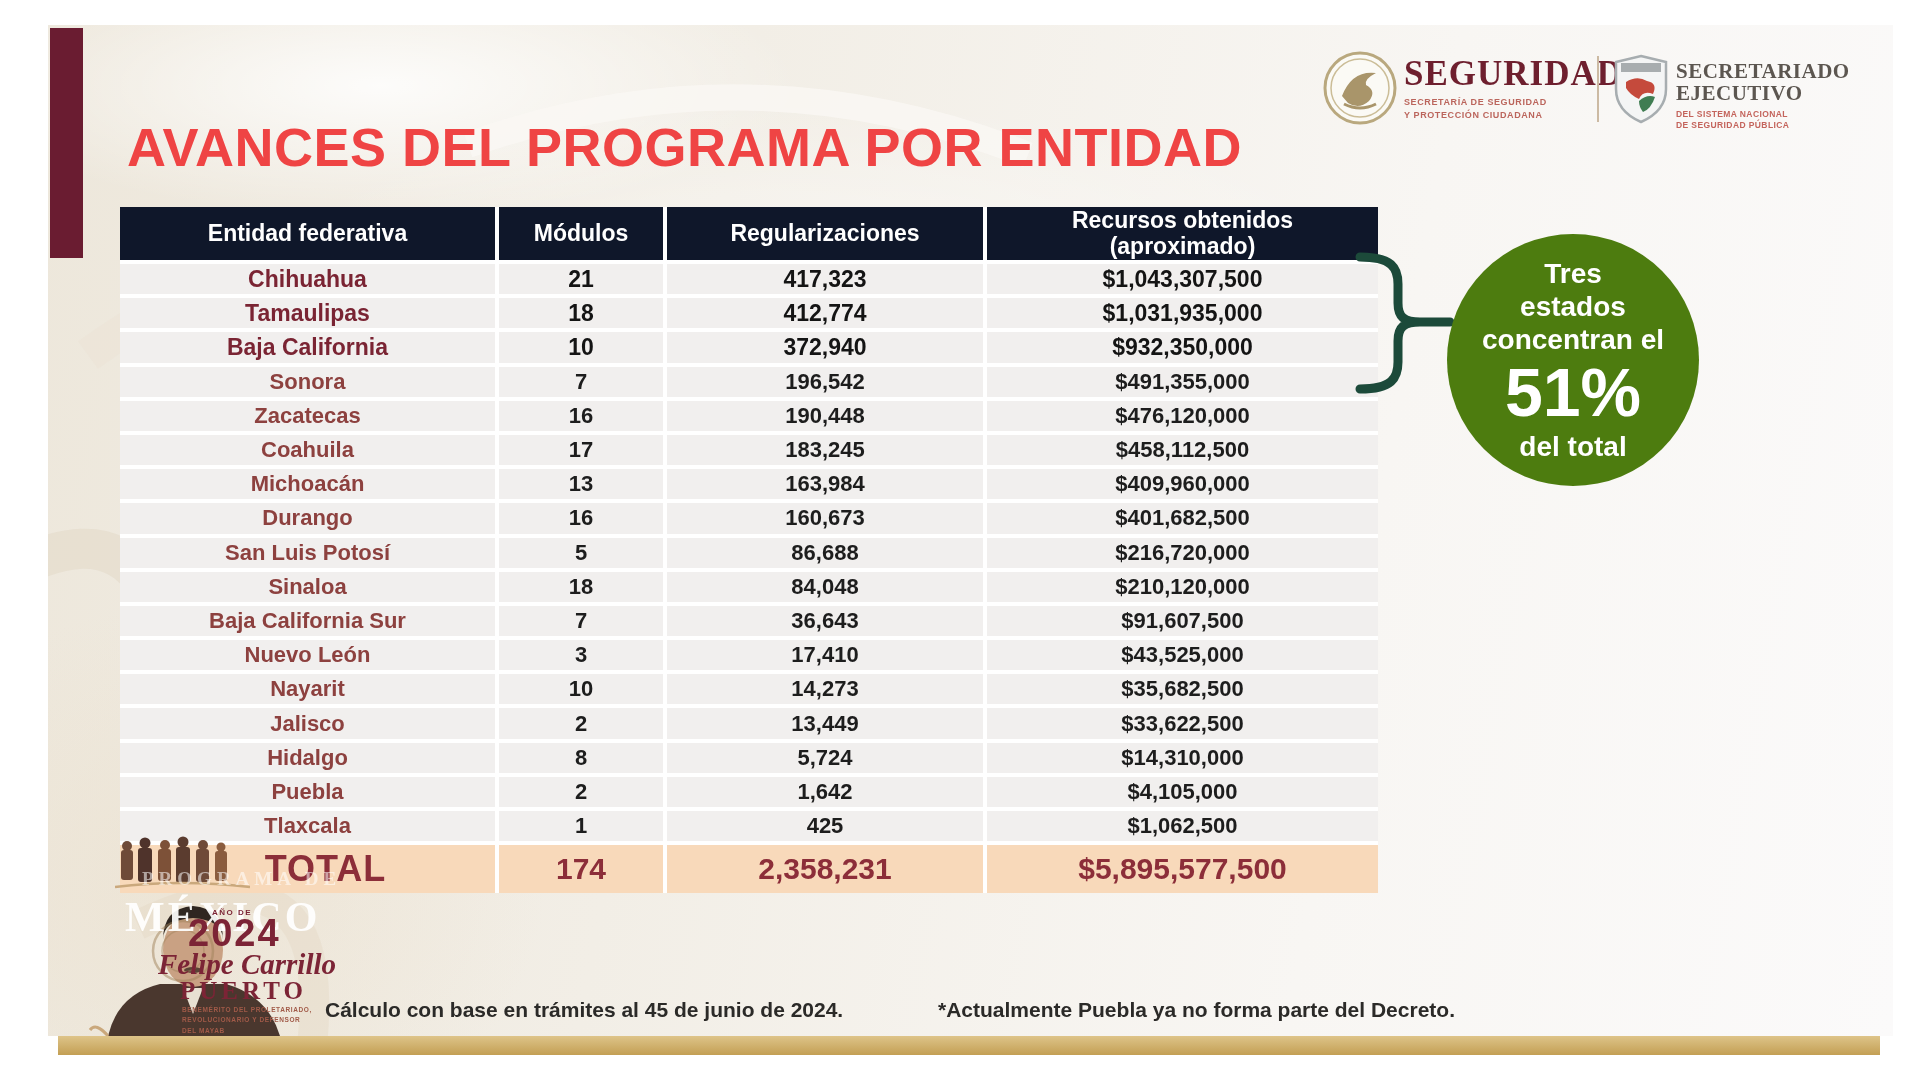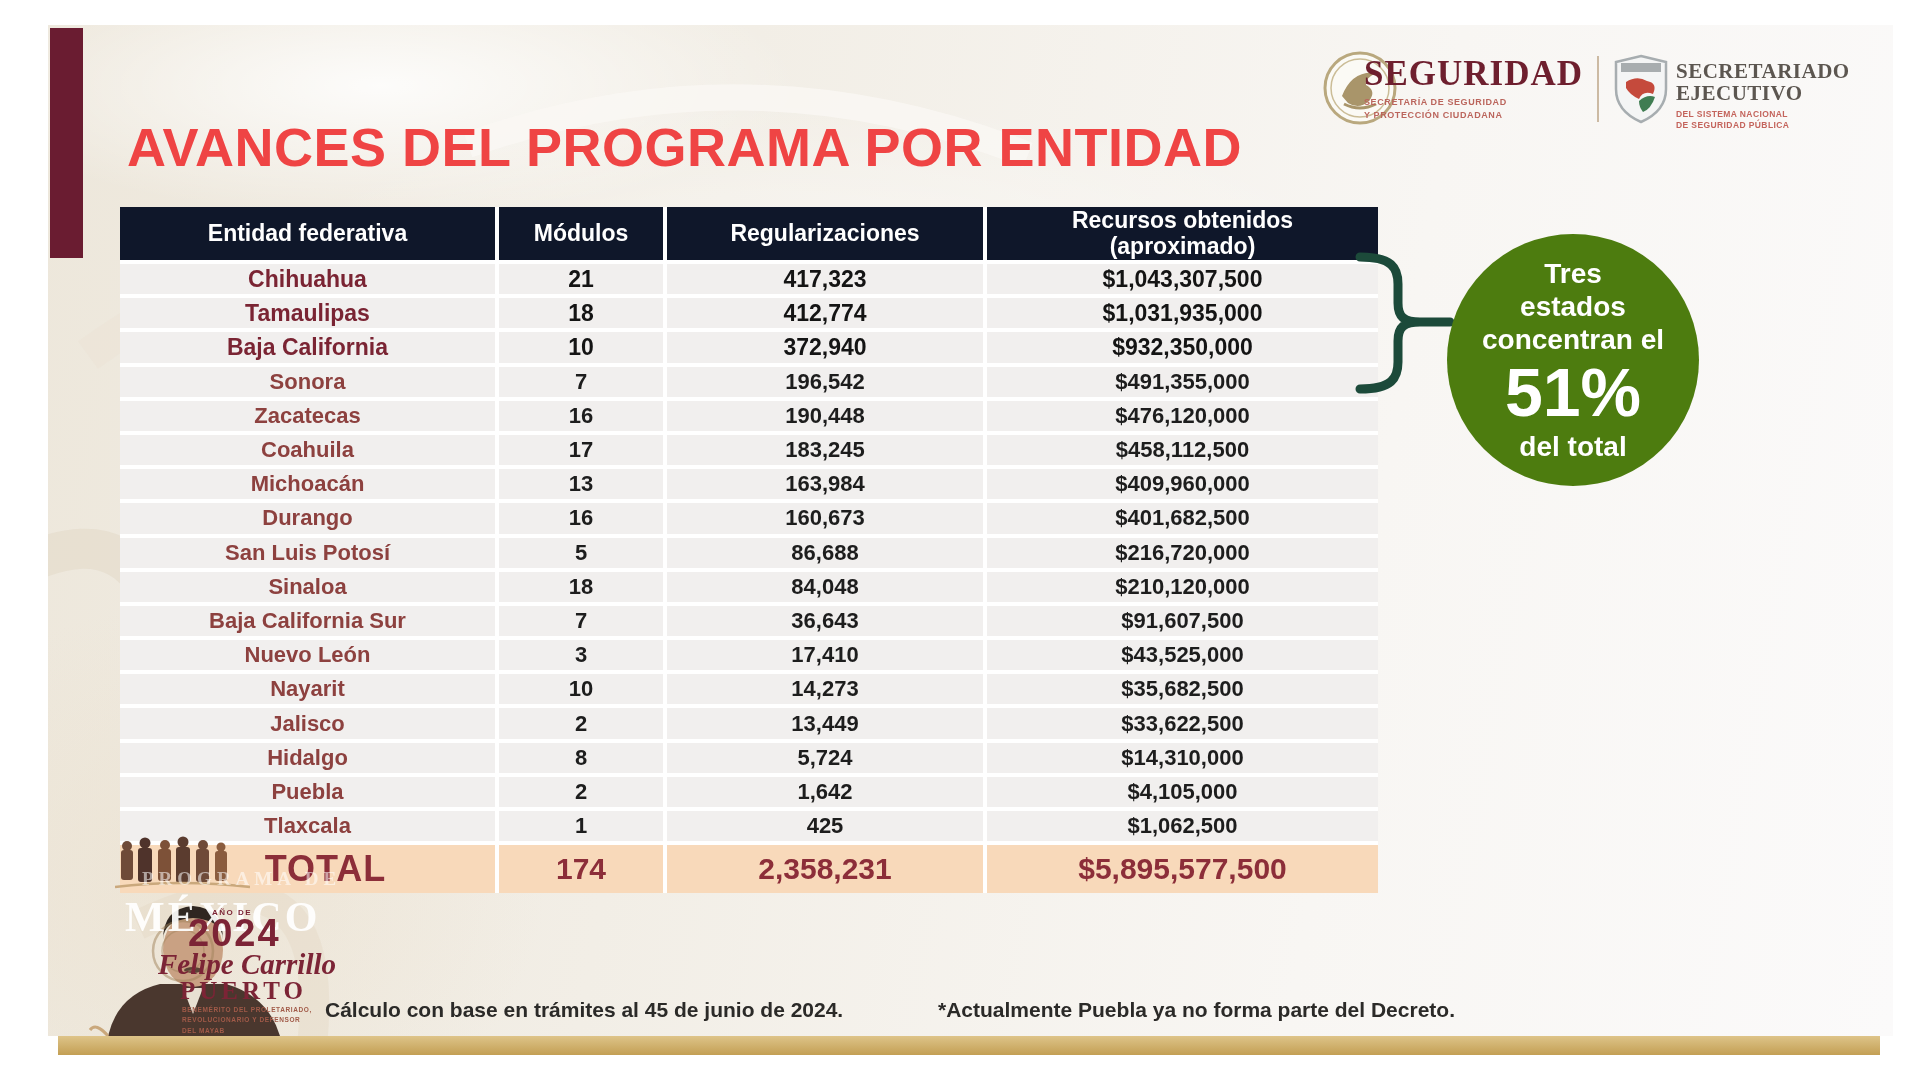--- a/index.html
+++ b/index.html
@@ -13,21 +13,21 @@
       linear-gradient(100deg,#ede7db 0%,#f2eee6 35%,#f8f6f3 70%,#fbfafa 100%);}
   .swirls{position:absolute;left:0;top:0;pointer-events:none;}
   .left-bar{position:absolute;left:50px;top:28px;width:33px;height:230px;background:#6a1c31;}
   .gold-bar{position:absolute;left:58px;top:1036px;width:1822px;height:19px;
     background:linear-gradient(#dec489,#c39f54);}
   .title{position:absolute;left:127px;top:116px;font-size:54px;font-weight:800;
     color:#ef4444;letter-spacing:0.5px;white-space:nowrap;}
 
   
   .eagle{position:absolute;left:1322px;top:50px;}
-  .seg-block{position:absolute;left:1364px;top:56px;}
+  .seg-block{position:absolute;left:1404px;top:56px;}
   .seg-title{font-family:"Liberation Serif",serif;font-weight:700;font-size:35px;color:#6e1f2e;
     letter-spacing:1px;line-height:1;}
   .seg-sub{margin-top:5px;font-size:9px;font-weight:700;color:#bb655c;letter-spacing:0.6px;line-height:1.4;}
   .logo-divider{position:absolute;left:1597px;top:56px;width:2px;height:66px;background:#ccbaa3;}
   .shield{position:absolute;left:1612px;top:54px;}
   .sec-block{position:absolute;left:1676px;top:60px;}
   .sec-title{font-family:"Liberation Serif",serif;font-weight:700;font-size:21px;color:#5c5650;
     letter-spacing:0.5px;line-height:1.06;}
   .sec-sub{margin-top:4px;font-size:8.5px;font-weight:700;color:#c4645c;letter-spacing:0.4px;line-height:1.35;}
 

